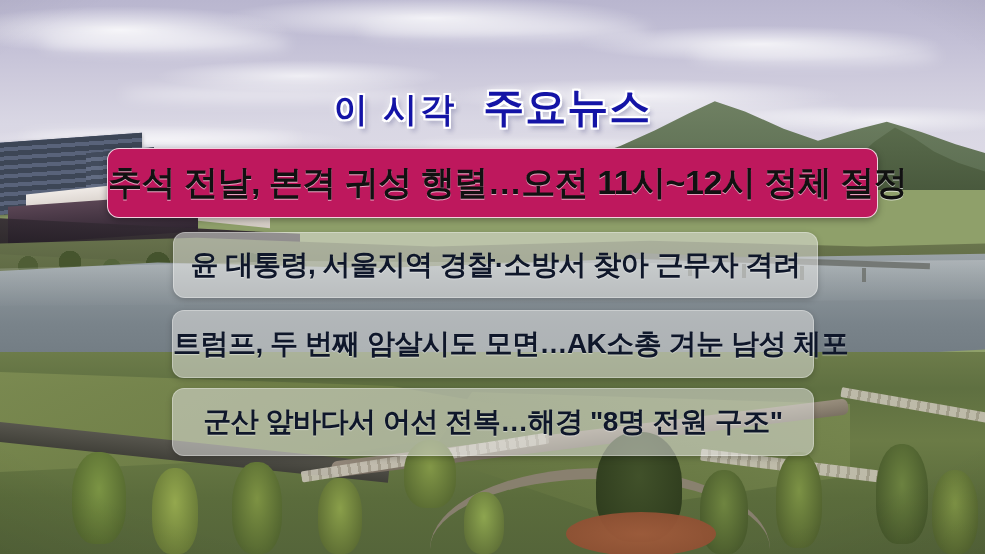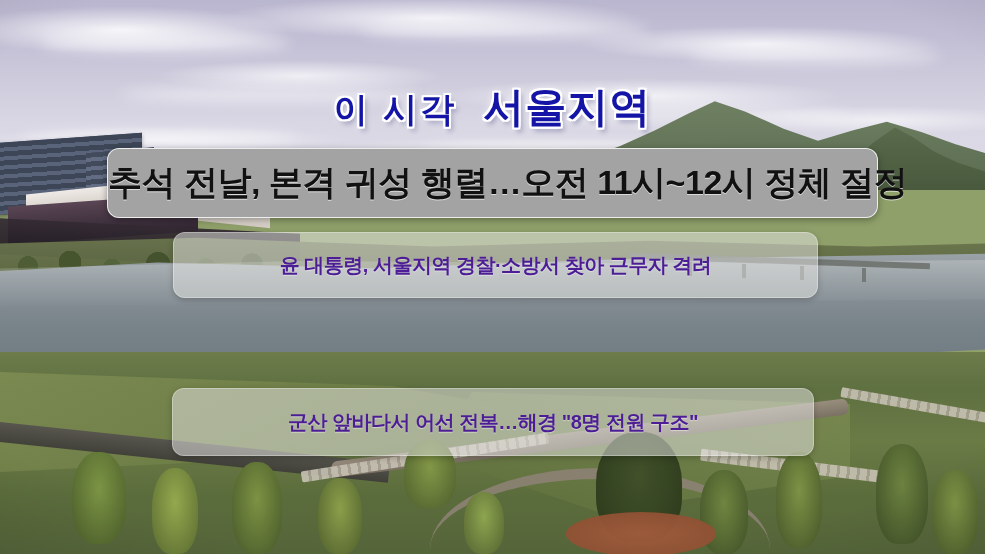--- a/index.html
+++ b/index.html
@@ -251,38 +251,38 @@
     text-align: center;
     font-weight: bold;
     color: #111111;
     white-space: nowrap;
     letter-spacing: -0.5px;
   }
 
   
   .headline.primary {
     left: 107px; top: 148px; width: 771px; height: 70px;
-    background: #a3a3a3;
+    background: #be185d;
     border: 1px solid rgba(255,255,255,.8);
     box-shadow: 0 2px 7px rgba(0,0,0,.35);
   }
   .headline.primary .hl-text {
     font-size: 34px;
     text-shadow: 0 1px 0 rgba(255,255,255,.6);
   }
 
   
   .headline.secondary {
     background: rgba(228,228,226,.52);
     border: 1px solid rgba(255,255,255,.30);
     box-shadow: 0 2px 6px rgba(0,0,0,.22);
   }
   .headline.secondary .hl-text {
-    font-size: 20px;
-    color: #4c1d95;
+    font-size: 28px;
+    color: #0f172a;
     text-shadow: 0 1px 1px rgba(255,255,255,.45);
   }
   .headline.s2 { left: 173px; top: 232px; width: 645px; height: 66px; }
   .headline.s3 { left: 172px; top: 310px; width: 642px; height: 68px; }
   .headline.s4 { left: 172px; top: 388px; width: 642px; height: 68px; }
 </style>
 </head>
 <body>
 
 <div id="screen">
@@ -349,29 +349,32 @@
     <div class="tree" style="left:932px; top:470px; width:46px;  height:84px;  background:radial-gradient(ellipse at 50% 40%,#7f9446,#4a5a2b);"></div>
     <div class="tree" style="left:464px; top:492px; width:40px;  height:62px;  background:radial-gradient(ellipse at 50% 40%,#8da54f,#546331);"></div>
 
     <div class="plaza"></div>
 
     <div class="vignette"></div>
   </div>
 
 
   <div class="program-title">
-    <span class="title-part title-lead">이 시각</span><span class="title-part title-main">서울지역</span>
+    <span class="title-part title-lead">이 시각</span><span class="title-part title-main">주요뉴스</span>
   </div>
 
   <div class="headline primary">
     <div class="hl-text">추석 전날, 본격 귀성 행렬…오전 11시~12시 정체 절정</div>
   </div>
 
   <div class="headline secondary s2">
     <div class="hl-text">윤 대통령, 서울지역 경찰·소방서 찾아 근무자 격려</div>
   </div>
 
+  <div class="headline secondary s3">
+    <div class="hl-text">트럼프, 두 번째 암살시도 모면…AK소총 겨눈 남성 체포</div>
+  </div>
 
   <div class="headline secondary s4">
     <div class="hl-text">군산 앞바다서 어선 전복…해경 "8명 전원 구조"</div>
   </div>
 
 </div>
 
 </body></html>

